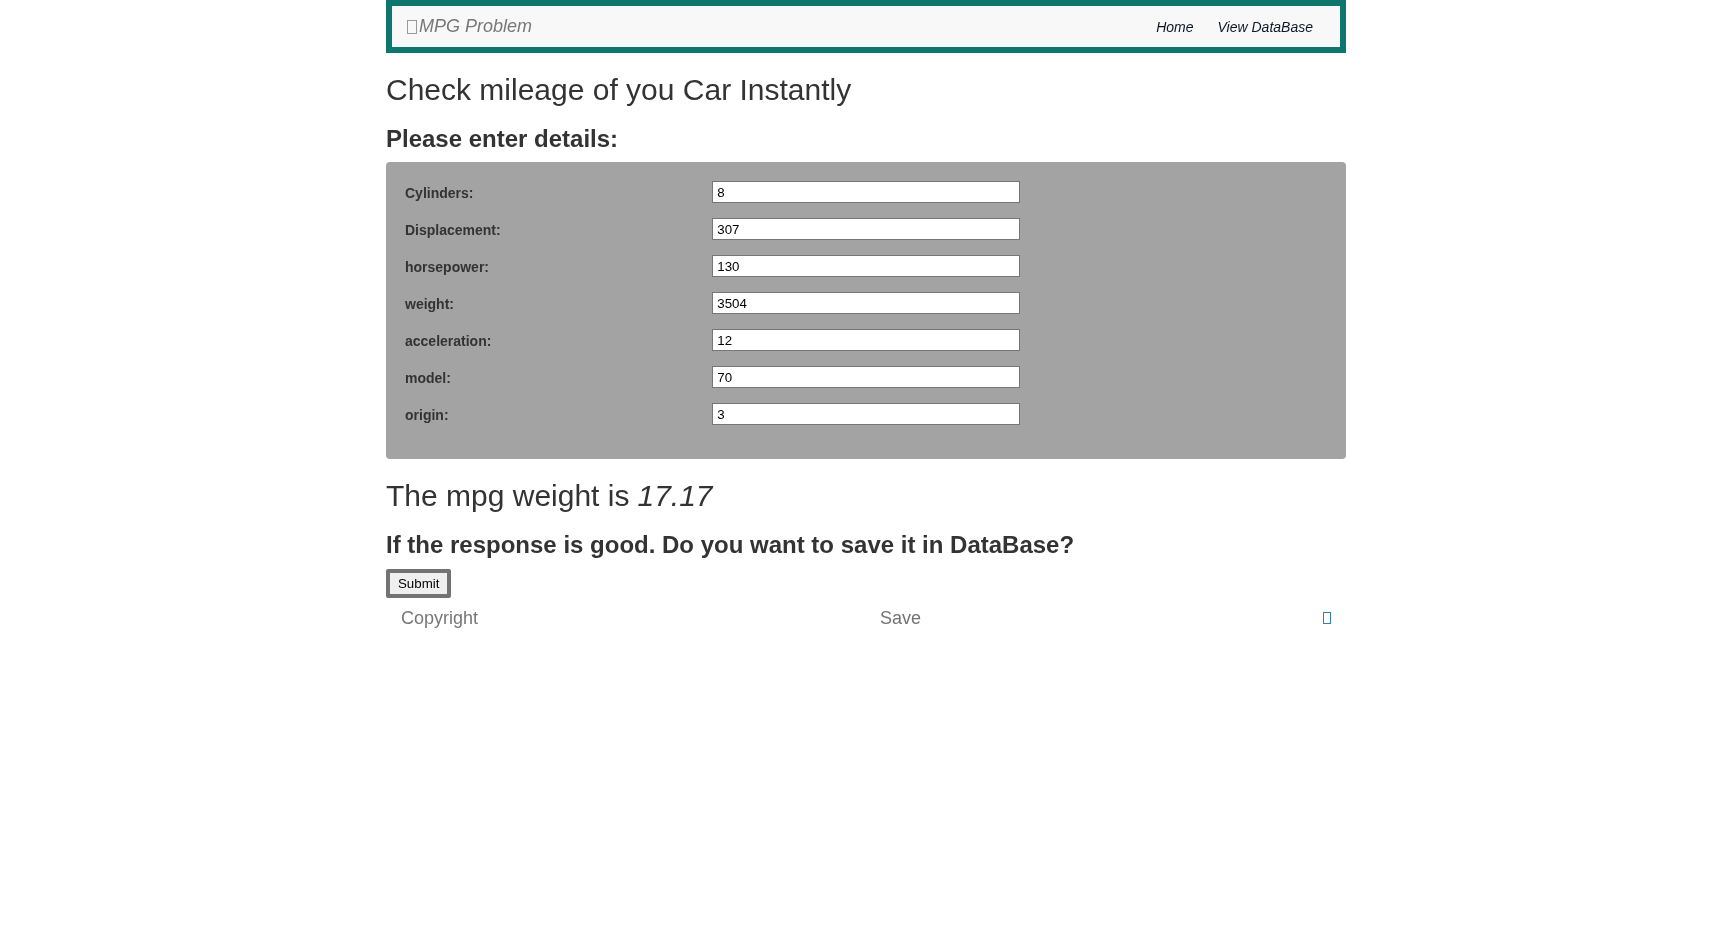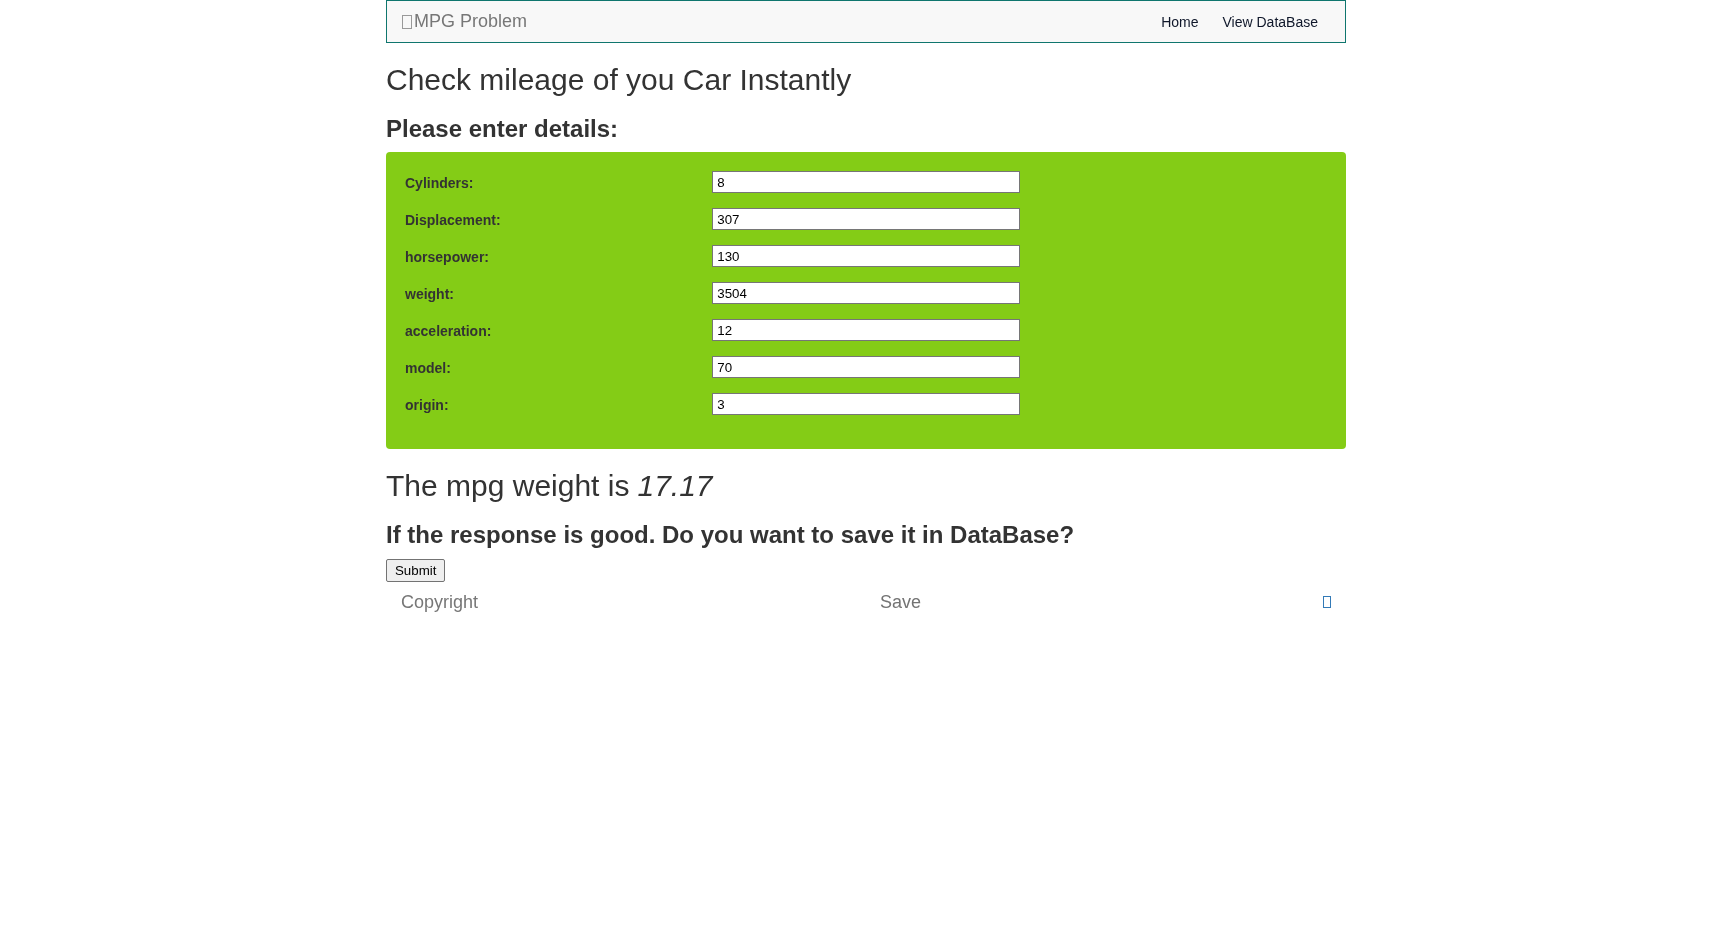--- a/index.html
+++ b/index.html
@@ -13,28 +13,29 @@
       color: #333;
       background: #fff;
     }
     .container {
       max-width: 990px;
       margin: 0 auto;
       padding: 0 15px;
     }
     .navbar {
       background-color: #f8f8f8;
-      border: 1px solid #0f766e;
+      border: 6px solid #0f766e;
       border-radius: 0;
       min-height: 40px;
       margin-bottom: 20px;
       display: flex;
       justify-content: space-between;
       align-items: center;
       padding: 0 15px;
+      font-style: italic;
     }
     .navbar-brand {
       font-size: 18px;
       color: #777;
       padding: 10px 0;
       display: flex;
       align-items: center;
     }
     .navbar-brand .icon-placeholder {
       display: inline-block;
@@ -65,21 +66,21 @@
       font-size: 24px;
       font-weight: 700;
       margin-top: 20px;
       margin-bottom: 10px;
       line-height: 1.1;
     }
     .well {
       min-height: 20px;
       padding: 19px;
       margin-bottom: 20px;
-      background: #84cc16;
+      background: #a3a3a3;
       border-radius: 4px;
     }
     .form-row {
       display: flex;
       margin-bottom: 15px;
       align-items: flex-start;
     }
     .form-row label {
       width: 33.33%;
       font-weight: 700;
@@ -108,21 +109,21 @@
       margin: 0;
       font-size: 30px;
       font-weight: 500;
     }
     .result-row .score {
       margin-left: 8px;
       font-style: italic;
     }
     .submit-btn {
       background: #efefef;
-      border: 1px solid #737373;
+      border: 4px solid #737373;
       padding: 3px 8px;
       font-size: 13.3px;
       font-family: Arial, sans-serif;
       cursor: pointer;
       border-radius: 2px;
     }
     .footer {
       padding: 10px 0;
     }
     .footer ul {

